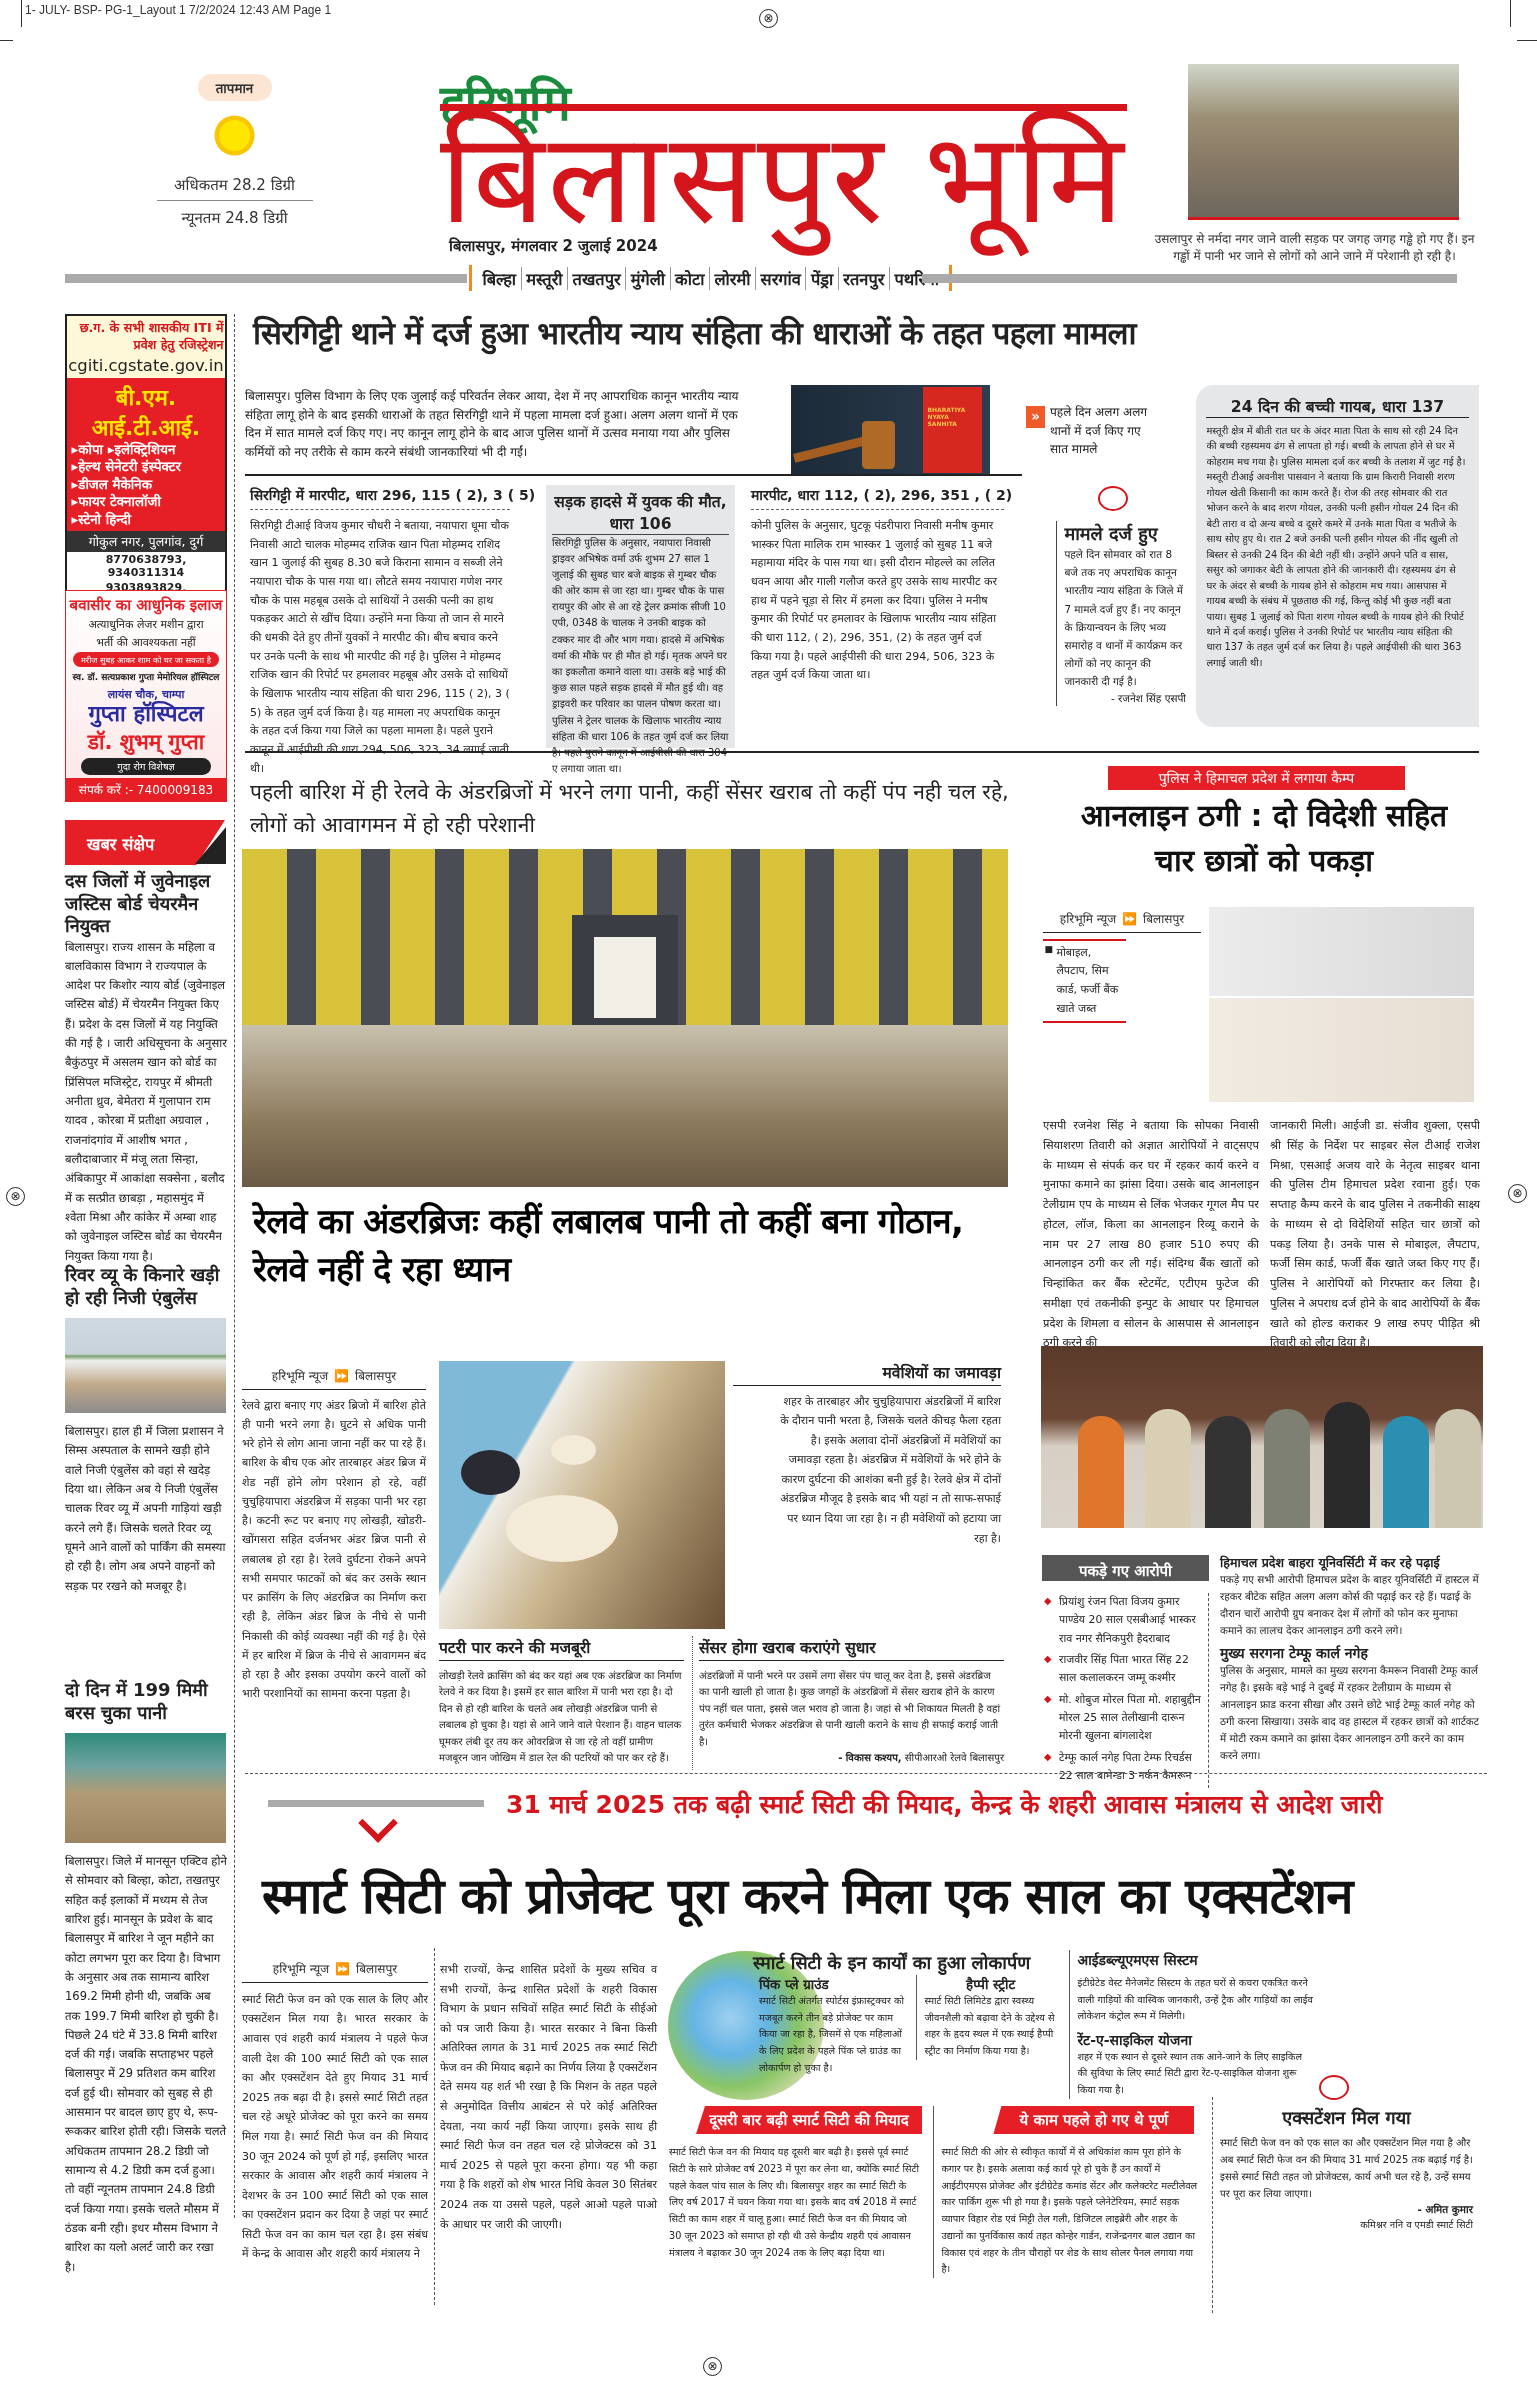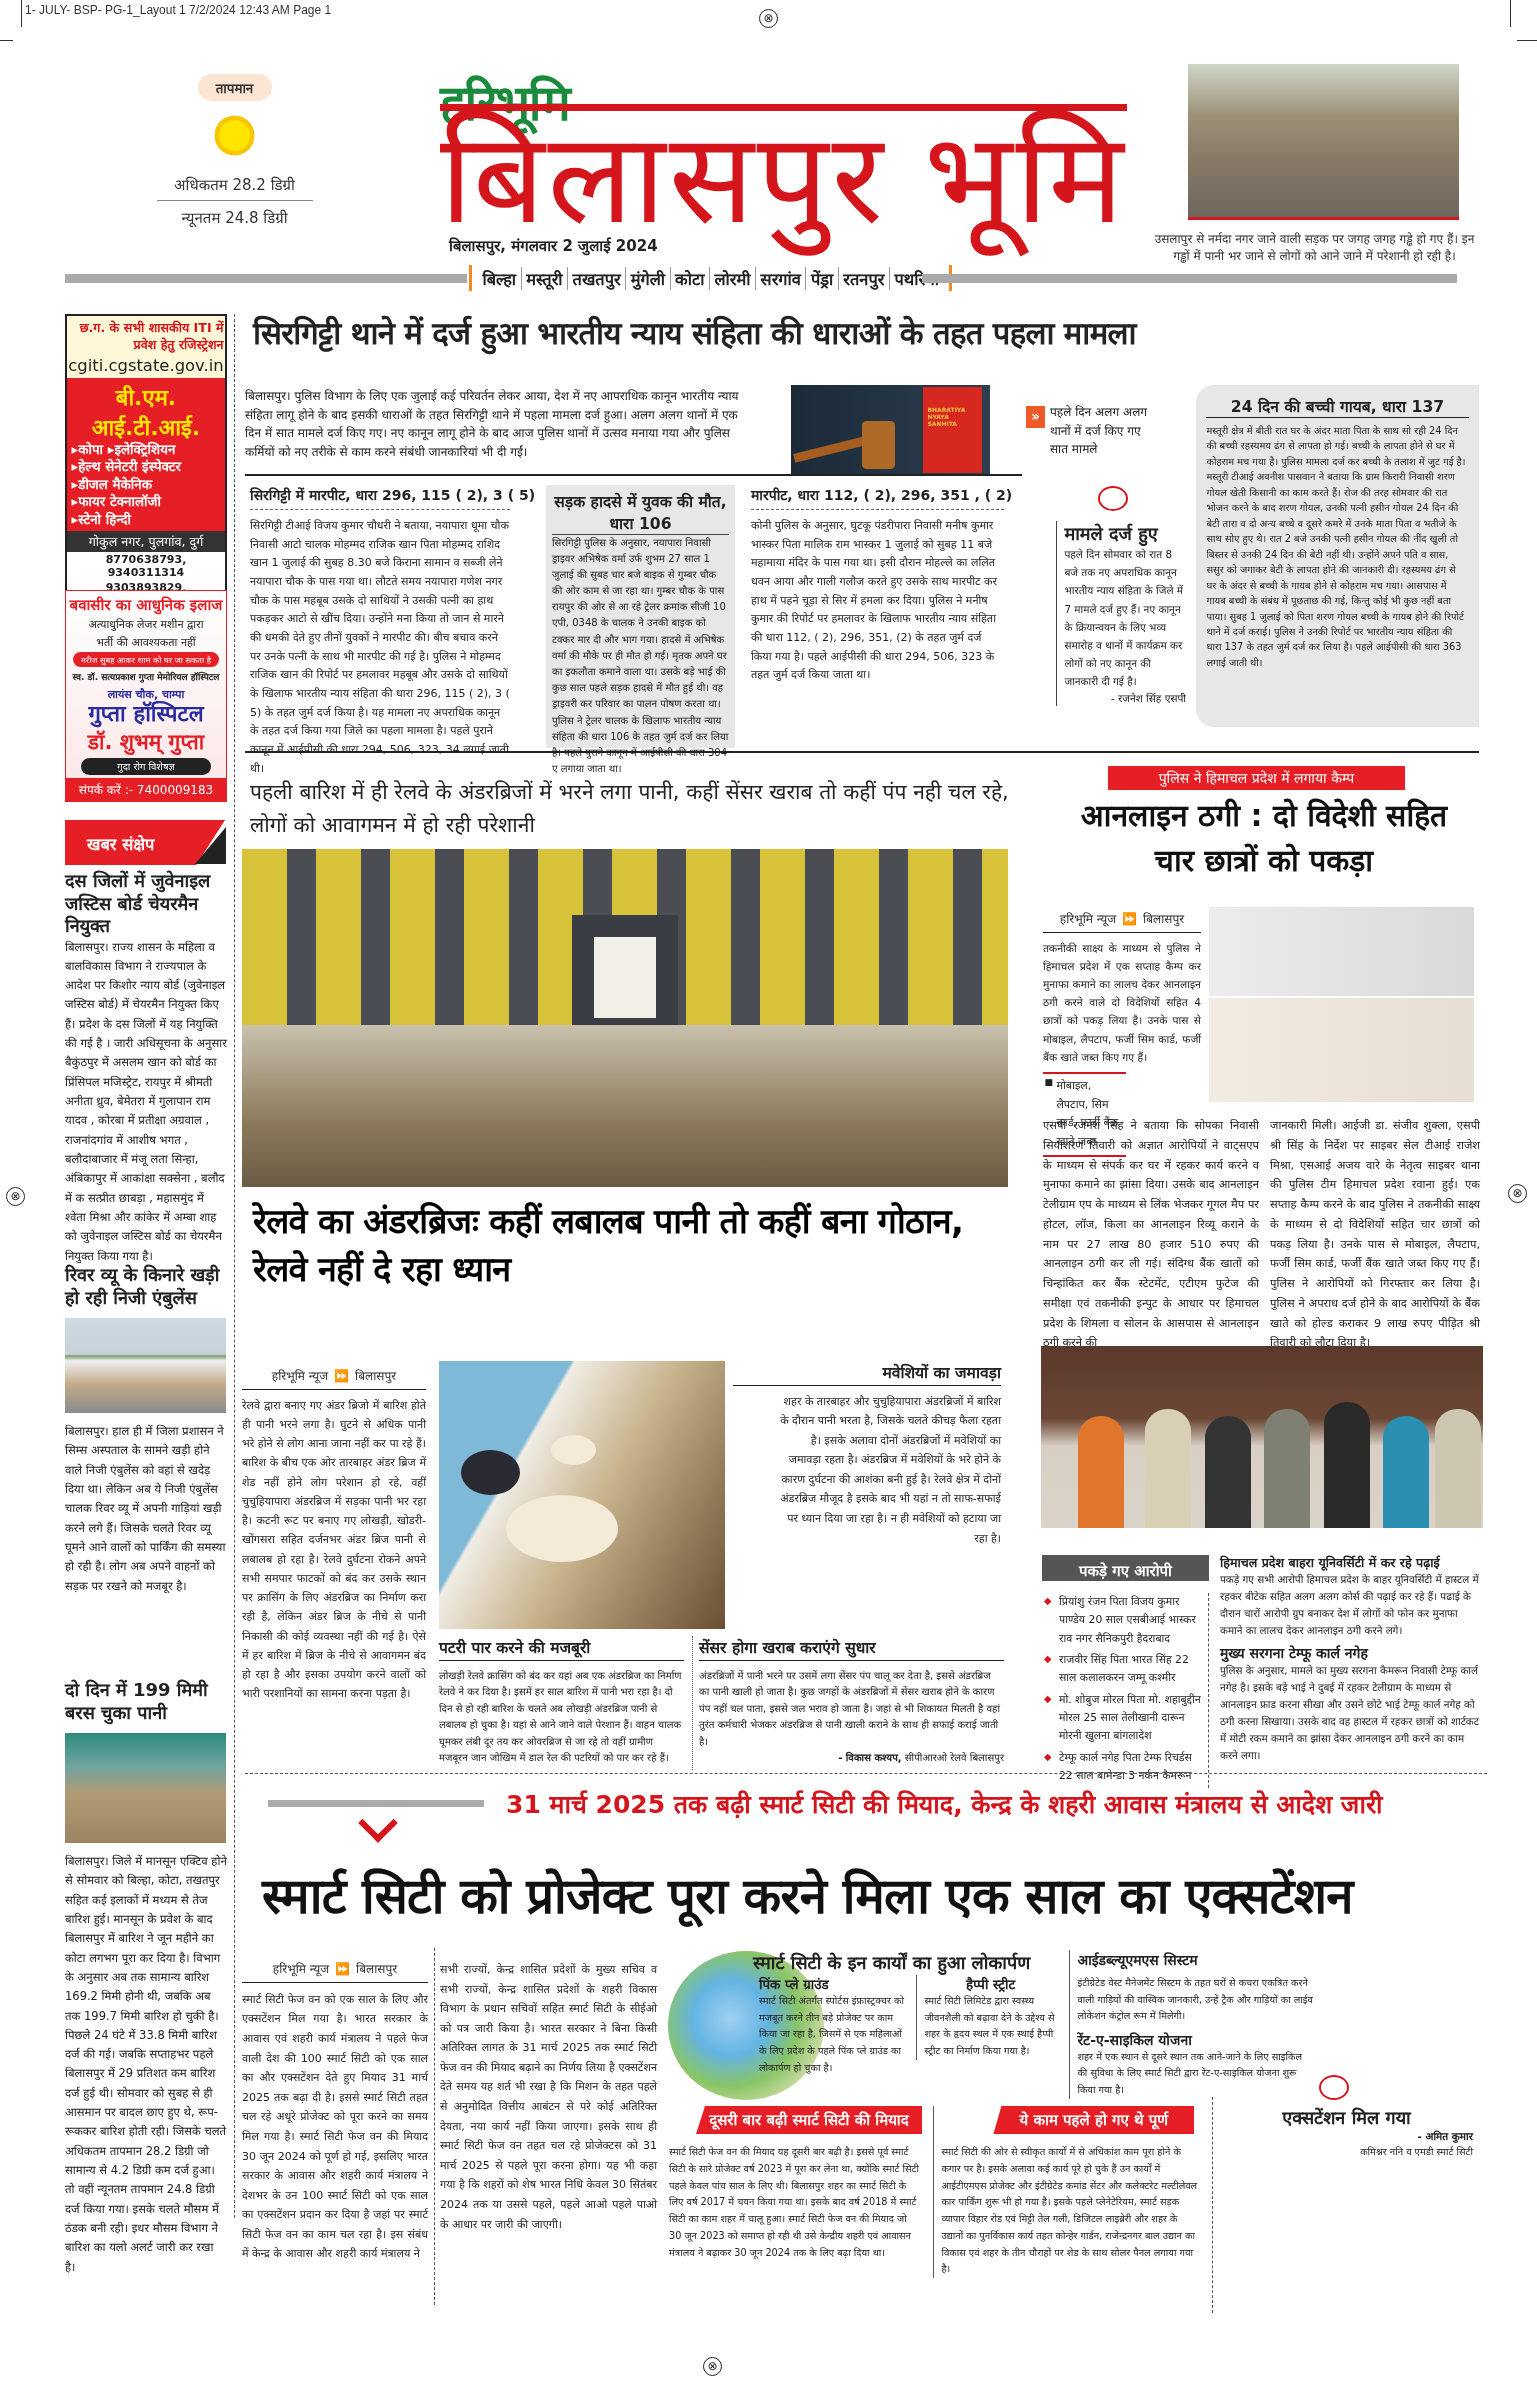--- a/index.html
+++ b/index.html
@@ -253,21 +253,20 @@
   <div class="small-p" style="margin-top:7.4px">अंडरब्रिजों में पानी भरने पर उसमें लगा सेंसर पंप चालू कर देता है, इससे अंडरब्रिज का पानी खाली हो जाता है। कुछ जगहों के अंडरब्रिजों में सेंसर खराब होने के कारण पंप नहीं चल पाता, इससे जल भराव हो जाता है। जहां से भी शिकायत मिलती है वहां तुरंत कर्मचारी भेजकर अंडरब्रिज से पानी खाली कराने के साथ ही सफाई कराई जाती है।</div>
   <div class="sig" style="font-size:10px"><b>- विकास कश्यप,</b> <span>सीपीआरओ रेलवे बिलासपुर</span></div>
 </div>
 
 <div class="abs red-tag">पुलिस ने हिमाचल प्रदेश में लगाया कैम्प</div>
 <div class="abs cyber-h">आनलाइन ठगी : दो विदेशी सहित चार छात्रों को पकड़ा</div>
 <div class="abs" style="left:1043px;top:910px;width:158px">
   <div class="byline" style="border-bottom:1.5px solid #222;padding-bottom:4.5px;margin-bottom:6px;text-align:center">
     <span>हरिभूमि न्यूज</span><b>⏩</b><span>बिलासपुर</span>
   </div>
-  <div class="body-p" style="font-size:10.6px;text-align:justify;line-height:1.72">तकनीकी साक्ष्य के माध्यम से पुलिस ने हिमाचल प्रदेश में एक सप्ताह कैम्प कर मुनाफा कमाने का लालच देकर आनलाइन ठगी करने वाले दो विदेशियों सहित 4 छात्रों को पकड़ लिया है। उनके पास से मोबाइल, लैपटाप, फर्जी सिम कार्ड, फर्जी बैंक खाते जब्त किए गए हैं।</div>
   <div style="border-top:2.2px solid #d4161c;border-bottom:2.2px solid #d4161c;margin-top:6px;padding:3px 0 3px 13.4px;position:relative;width:83px">
     <span style="position:absolute;left:1.5px;top:3px;font-size:9px">■</span>
     <span class="body-p" style="font-size:11px">मोबाइल, लैपटाप, सिम कार्ड, फर्जी बैंक खाते जब्त</span>
   </div>
 </div>
 <div class="evi1"></div>
 <div class="evi2"></div>
 <div class="abs" style="left:1043px;top:1116px;width:216px">
   <div class="body-p" style="text-align:justify;font-size:11.3px;line-height:1.75">एसपी रजनेश सिंह ने बताया कि सोपका निवासी सियाशरण तिवारी को अज्ञात आरोपियों ने वाट्सएप के माध्यम से संपर्क कर घर में रहकर कार्य करने व मुनाफा कमाने का झांसा दिया। उसके बाद आनलाइन टेलीग्राम एप के माध्यम से लिंक भेजकर गूगल मैप पर होटल, लॉज, किला का आनलाइन रिव्यू कराने के नाम पर 27 लाख 80 हजार 510 रुपए की आनलाइन ठगी कर ली गई। संदिग्ध बैंक खातों को चिन्हांकित कर बैंक स्टेटमेंट, एटीएम फुटेज की समीक्षा एवं तकनीकी इन्पुट के आधार पर हिमाचल प्रदेश के शिमला व सोलन के आसपास से आनलाइन ठगी करने की</div>
 </div>
@@ -336,16 +335,17 @@
   <div class="xs-p" style="margin-top:10.4px">स्मार्ट सिटी फेज वन की मियाद यह दूसरी बार बढ़ी है। इससे पूर्व स्मार्ट सिटी के सारे प्रोजेक्ट वर्ष 2023 में पूरा कर लेना था, क्योंकि स्मार्ट सिटी पहले केवल पांच साल के लिए थी। बिलासपुर शहर का स्मार्ट सिटी के लिए वर्ष 2017 में चयन किया गया था। इसके बाद वर्ष 2018 में स्मार्ट सिटी का काम शहर में चालू हुआ। स्मार्ट सिटी फेज वन की मियाद जो 30 जून 2023 को समाप्त हो रही थी उसे केन्द्रीय शहरी एवं आवासन मंत्रालय ने बढ़ाकर 30 जून 2024 तक के लिए बढ़ा दिया था।</div>
 </div>
 <div class="abs" style="left:933px;top:2106px;width:268px;border-left:0.7px solid #555;padding-left:7.4px">
   <div class="red-band" style="margin-left:52px;width:201px">ये काम पहले हो गए थे पूर्ण</div>
   <div class="xs-p" style="margin-top:10.4px">स्मार्ट सिटी की ओर से स्वीकृत कार्यों में से अधिकांश काम पूरा होने के कगार पर है। इसके अलावा कई कार्य पूरे हो चुके हैं उन कार्यों में आईटीएमएस प्रोजेक्ट और इंटीग्रेटेड कमांड सेंटर और कलेक्टरेट मल्टीलेवल कार पार्किंग शुरू भी हो गया है। इसके पहले प्लेनेटेरियम, स्मार्ट सड़क व्यापार विहार रोड एवं मिट्टी तेल गली, डिजिटल लाइब्रेरी और शहर के उद्यानों का पुनर्विकास कार्य तहत कोन्हेर गार्डन, राजेन्द्रनगर बाल उद्यान का विकास एवं शहर के तीन चौराहों पर शेड के साथ सोलर पैनल लगाया गया है।</div>
 </div>
 <div class="vdash" style="left:1212px;top:2097px;height:216px;border-left:0.7px dashed #555"></div>
 <div class="abs bubble" style="left:1319px;top:2075px"></div>
 <div class="abs" style="left:1220px;top:2105px;width:253px">
   <div class="mini-h" style="font-size:18px;text-align:center">एक्सटेंशन मिल गया</div>
+  <div class="xs-p" style="font-size:10px;margin-top:4.5px">स्मार्ट सिटी फेज वन को एक साल का और एक्सटेंशन मिल गया है और अब स्मार्ट सिटी फेज वन की मियाद 31 मार्च 2025 तक बढ़ाई गई है। इससे स्मार्ट सिटी तहत जो प्रोजेक्टस, कार्य अभी चल रहे है, उन्हें समय पर पूरा कर लिया जाएगा।</div>
   <div class="sig" style="font-weight:bold">- अमित कुमार</div>
   <div class="sig" style="font-size:9.7px">कमिश्नर ननि व एमडी स्मार्ट सिटी</div>
 </div>
 
 
 </body></html>

